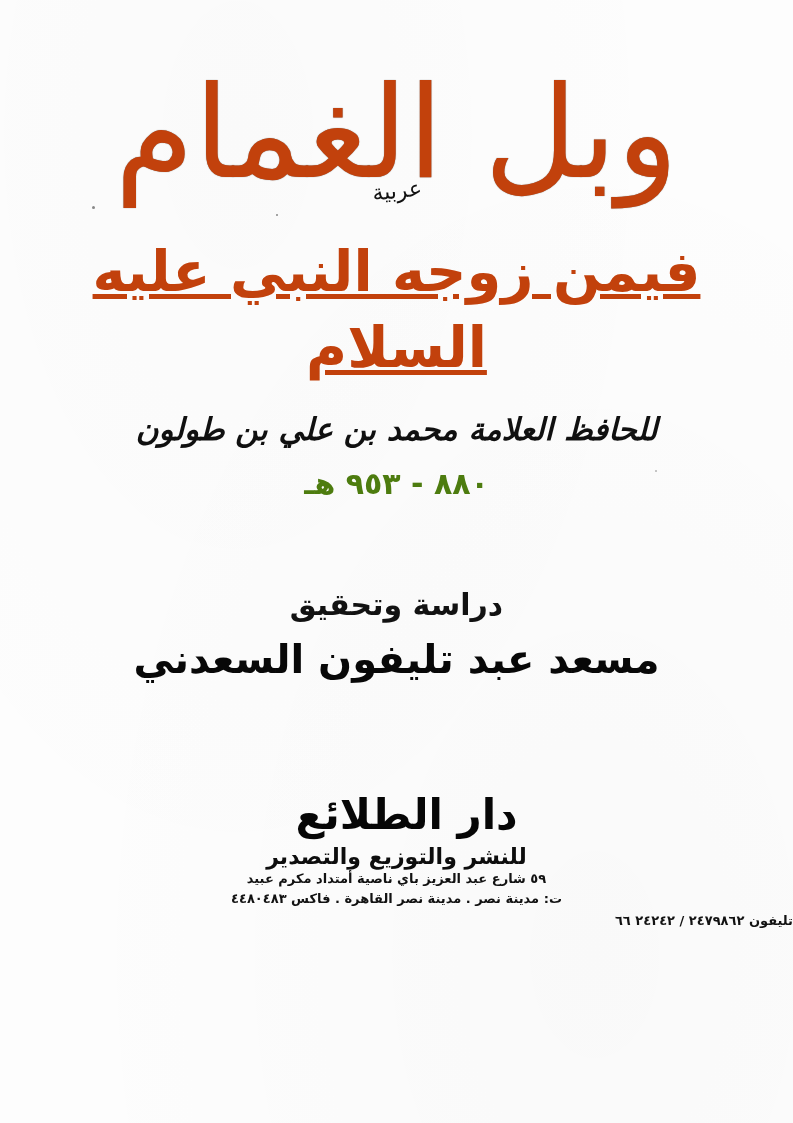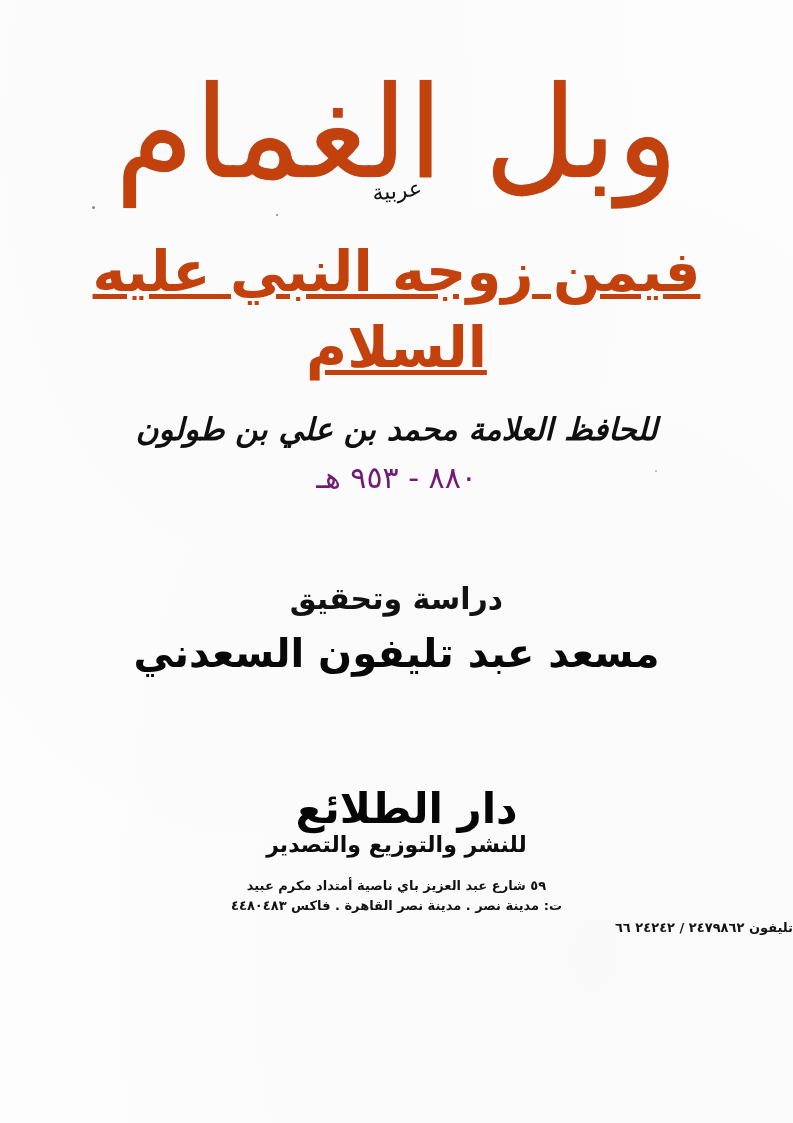--- a/index.html
+++ b/index.html
@@ -92,24 +92,24 @@
     margin-top: 22px;
     font-size: 31px;
     line-height: 1.4;
     font-weight: 600;
     color: #101010;
     direction: rtl;
     font-style: italic;
   }
 
   .dates {
-    margin-top: 9px;
+    margin-top: 15px;
     font-size: 30px;
-    font-weight: 400;
-    color: #701a75;
+    font-weight: 700;
+    color: #4d7c0f;
     direction: rtl;
     letter-spacing: 2px;
   }
 
   
   .editor-label {
     margin-top: 86px;
     font-size: 30px;
     font-weight: 700;
     color: #121212;
@@ -132,26 +132,27 @@
   }
   .publisher-name {
     font-size: 42px;
     font-weight: 700;
     color: #060606;
     letter-spacing: -1px;
     line-height: 1.1;
     margin-left: 20px;
   }
   .publisher-tagline {
+    margin-top: 6px;
     font-size: 22px;
     font-weight: 600;
     color: #0d0d0d;
   }
   .publisher-address {
-    margin-top: 19px;
+    margin-top: 0;
     font-size: 13px;
     line-height: 1.55;
     font-weight: 600;
     color: #121212;
   }
   .publisher-address div { white-space: nowrap; }
 
   .phone-line {
     margin-top: 2px;
     font-size: 13px;

